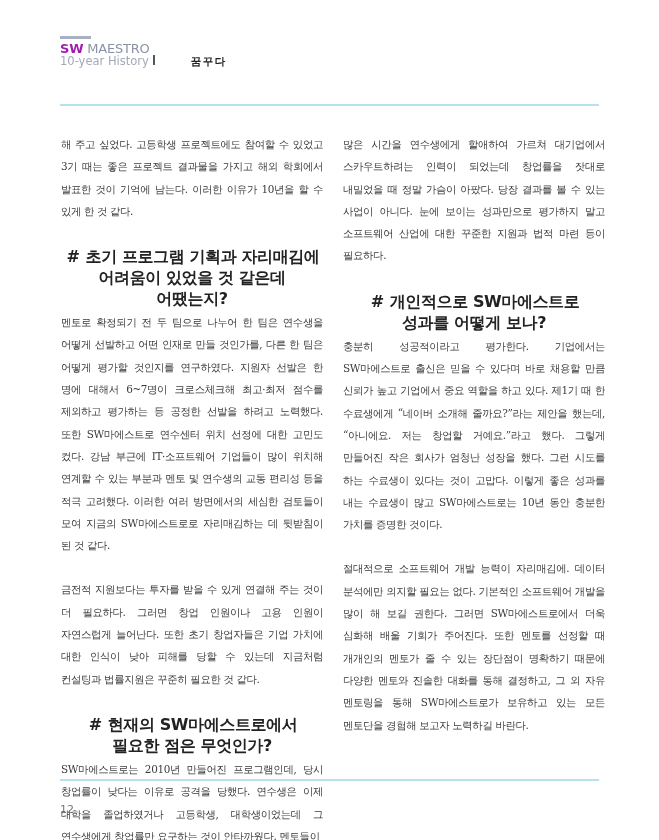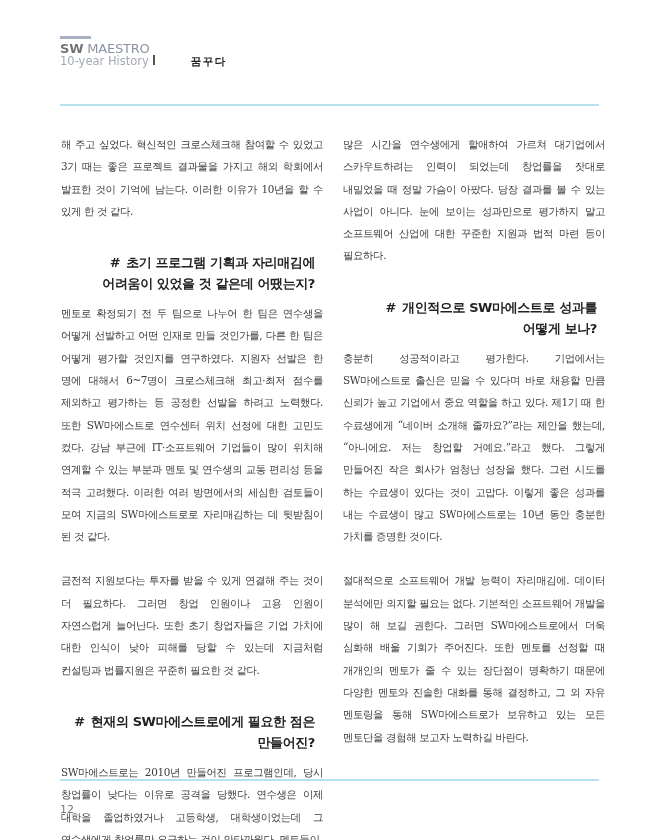--- a/index.html
+++ b/index.html
@@ -28,21 +28,21 @@
     }
     .brand-line1 {
       font-family: "DejaVu Sans", "Liberation Sans", sans-serif;
       font-size: 13px;
       line-height: 13px;
       color: #8c93a6;
       letter-spacing: -0.2px;
     }
     .brand-line1 .sw {
       font-weight: bold;
-      color: #737373;
+      color: #a21caf;
     }
     .brand-line2 {
       font-family: "DejaVu Sans", "Liberation Sans", sans-serif;
       font-size: 11.5px;
       line-height: 13px;
       color: #a4a9b8;
       display: flex;
       align-items: flex-start;
       white-space: nowrap;
     }
@@ -87,56 +87,56 @@
       text-align: justify;
       letter-spacing: -0.35px;
       word-break: keep-all;
     }
     .column.left { left: 61px; }
     .column.right { left: 343px; }
     .para {
       margin: 0;
     }
     .q {
-      margin: 8px;
+      margin: 2px;
       font-family: "DejaVu Sans", "Liberation Sans", sans-serif;
       font-weight: bold;
-      font-size: 13px;
+      font-size: 16px;
       line-height: 21px;
       color: #222;
       letter-spacing: -0.4px;
-      text-align: right;
+      text-align: center;
     }
     .q .hash { margin-right: 6px; margin-left: 2px; }
     .gap { height: 22px; }
   </style>
 </head>
 <body>
 
 <div class="header">
   <div class="header-bar"></div>
   <div class="brand-line1"><span class="sw">SW</span><span> MAESTRO</span></div>
   <div class="brand-line2">
     <span>10-year History</span>
     <span class="brand-sep"></span>
     <span class="brand-section">꿈꾸다</span>
   </div>
 </div>
 
 <div class="rule top"></div>
 
 <div class="column left">
-  <p class="para">해 주고 싶었다. 혁신적인 크로스체크해 참여할 수 있었고 3기 때는 좋은 프로젝트 결과물을 가지고 해외 학회에서 발표한 것이 기억에 남는다. 이러한 이유가 10년을 할 수 있게 한 것 같다.</p>
+  <p class="para">해 주고 싶었다. 고등학생 프로젝트에도 참여할 수 있었고 3기 때는 좋은 프로젝트 결과물을 가지고 해외 학회에서 발표한 것이 기억에 남는다. 이러한 이유가 10년을 할 수 있게 한 것 같다.</p>
   <div class="gap"></div>
   <p class="q"><span class="hash">#</span><span>초기 프로그램 기획과 자리매김에 어려움이 있었을 것 같은데 어땠는지?</span></p>
   <p class="para">멘토로 확정되기 전 두 팀으로 나누어 한 팀은 연수생을 어떻게 선발하고 어떤 인재로 만들 것인가를, 다른 한 팀은 어떻게 평가할 것인지를 연구하였다. 지원자 선발은 한 명에 대해서 6~7명이 크로스체크해 최고·최저 점수를 제외하고 평가하는 등 공정한 선발을 하려고 노력했다. 또한 SW마에스트로 연수센터 위치 선정에 대한 고민도 컸다. 강남 부근에 IT·소프트웨어 기업들이 많이 위치해 연계할 수 있는 부분과 멘토 및 연수생의 교통 편리성 등을 적극 고려했다. 이러한 여러 방면에서의 세심한 검토들이 모여 지금의 SW마에스트로로 자리매김하는 데 뒷받침이 된 것 같다.</p>
   <div class="gap"></div>
   <p class="para">금전적 지원보다는 투자를 받을 수 있게 연결해 주는 것이 더 필요하다. 그러면 창업 인원이나 고용 인원이 자연스럽게 늘어난다. 또한 초기 창업자들은 기업 가치에 대한 인식이 낮아 피해를 당할 수 있는데 지금처럼 컨설팅과 법률지원은 꾸준히 필요한 것 같다.</p>
   <div class="gap"></div>
-  <p class="q"><span class="hash">#</span><span>현재의 SW마에스트로에게 필요한 점은 만들어진?</span></p>
+  <p class="q"><span class="hash">#</span><span>현재의 SW마에스트로에서 필요한 점은 무엇인가?</span></p>
   <p class="para">SW마에스트로는 2010년 만들어진 프로그램인데, 당시 창업률이 낮다는 이유로 공격을 당했다. 연수생은 이제 대학을 졸업하였거나 고등학생, 대학생이었는데 그 연수생에게 창업률만 요구하는 것이 안타까웠다. 멘토들이</p>
 </div>
 
 <div class="column right">
   <p class="para">많은 시간을 연수생에게 할애하여 가르쳐 대기업에서 스카우트하려는 인력이 되었는데 창업률을 잣대로 내밀었을 때 정말 가슴이 아팠다. 당장 결과를 볼 수 있는 사업이 아니다. 눈에 보이는 성과만으로 평가하지 말고 소프트웨어 산업에 대한 꾸준한 지원과 법적 마련 등이 필요하다.</p>
   <div class="gap"></div>
   <p class="q"><span class="hash">#</span><span>개인적으로 SW마에스트로 성과를 어떻게 보나?</span></p>
   <p class="para">충분히 성공적이라고 평가한다. 기업에서는 SW마에스트로 출신은 믿을 수 있다며 바로 채용할 만큼 신뢰가 높고 기업에서 중요 역할을 하고 있다. 제1기 때 한 수료생에게 “네이버 소개해 줄까요?”라는 제안을 했는데, “아니에요. 저는 창업할 거예요.”라고 했다. 그렇게 만들어진 작은 회사가 엄청난 성장을 했다. 그런 시도를 하는 수료생이 있다는 것이 고맙다. 이렇게 좋은 성과를 내는 수료생이 많고 SW마에스트로는 10년 동안 충분한 가치를 증명한 것이다.</p>
   <div class="gap"></div>
   <p class="para">절대적으로 소프트웨어 개발 능력이 자리매김에. 데이터 분석에만 의지할 필요는 없다. 기본적인 소프트웨어 개발을 많이 해 보길 권한다. 그러면 SW마에스트로에서 더욱 심화해 배울 기회가 주어진다. 또한 멘토를 선정할 때 개개인의 멘토가 줄 수 있는 장단점이 명확하기 때문에 다양한 멘토와 진솔한 대화를 통해 결정하고, 그 외 자유 멘토링을 통해 SW마에스트로가 보유하고 있는 모든 멘토단을 경험해 보고자 노력하길 바란다.</p>

